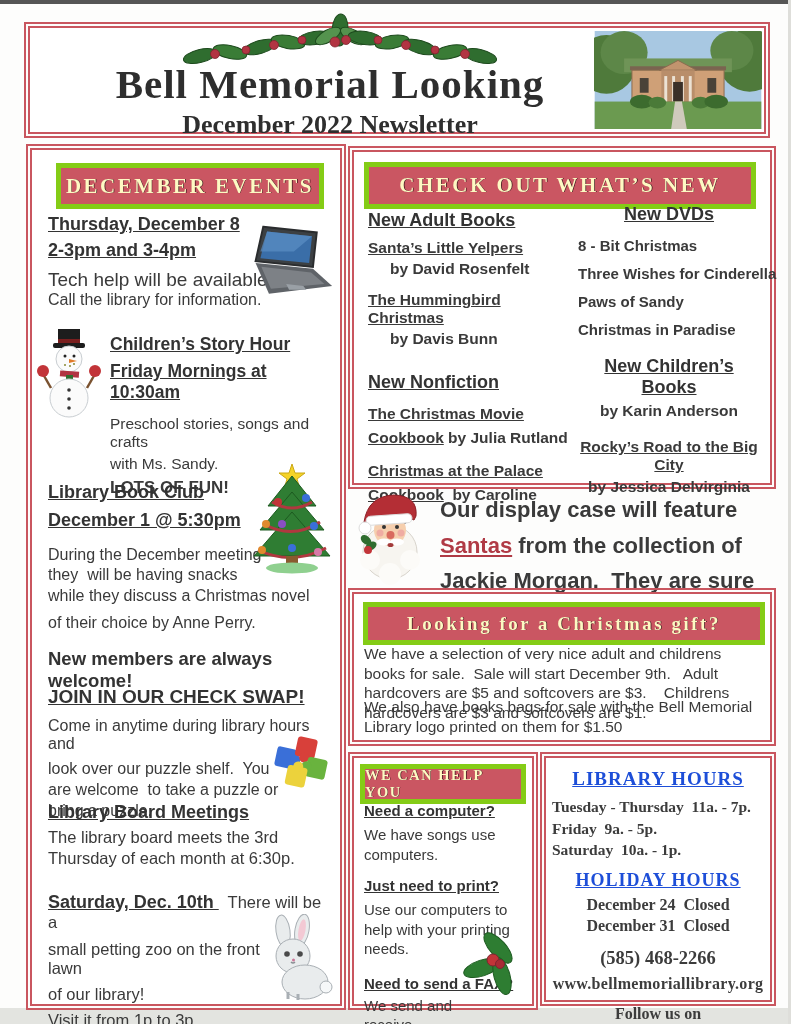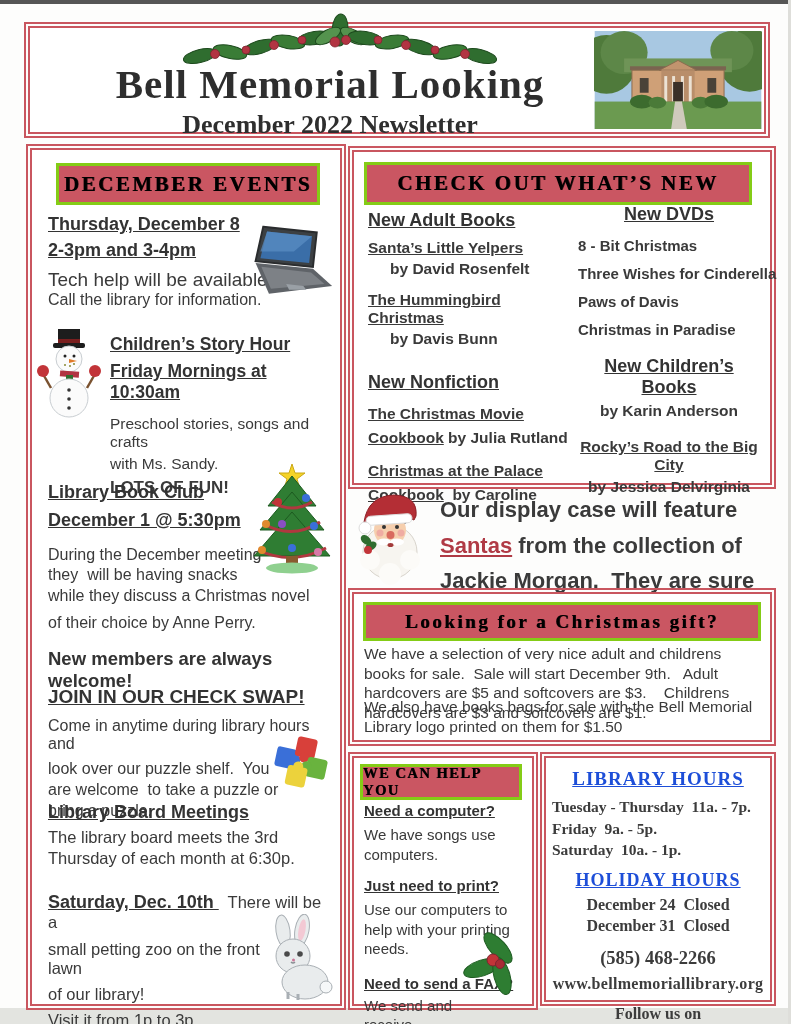--- a/index.html
+++ b/index.html
@@ -4,22 +4,22 @@
 <style>
   html,body{margin:0;padding:0;background:#ffffff;}
   #page{position:relative;width:791px;height:1024px;background:#fdfdfc;overflow:hidden;
         font-family:"Liberation Sans",sans-serif;color:#3a3a3a;}
   .scan-top{position:absolute;left:0;top:0;width:791px;height:4px;background:#565656;}
   .scan-bottom{position:absolute;left:0;top:1008px;width:791px;height:16px;background:#e3e4e0;}
   .scan-right{position:absolute;right:0;top:0;width:3px;height:1024px;background:#dededa;}
 
   .rbox{position:absolute;background:#fff;border:2px solid #c9565f;outline:2px solid #c9565f;outline-offset:2px;}
 
-  .banner{position:absolute;background:#ca5662;border:3px solid #84cc16;display:flex;align-items:center;justify-content:center;
-          font-family:"Liberation Serif",serif;font-weight:bold;letter-spacing:2.5px;color:#000000;
+  .banner{position:absolute;background:#ca5662;border:5px solid #84cc16;display:flex;align-items:center;justify-content:center;
+          font-family:"Liberation Serif",serif;font-weight:bold;letter-spacing:2.5px;color:#fef9c3;
           text-shadow:0.6px 0 #351419;}
 
   .bu{font-weight:bold;text-decoration:underline;color:#333;}
   .u{text-decoration:underline;}
   .pw{white-space:pre-wrap;}
   .sec{position:absolute;left:16px;right:16px;}
   .img-abs{position:absolute;}
 
   
   #header-title{position:absolute;left:0;top:32px;width:600px;text-align:center;
@@ -250,21 +250,21 @@
       </div>
       <div style="margin-top:9px;font-size:15.5px;font-weight:bold;line-height:1.55;">
         <span class="u">Christmas at the Palace Cookbook</span><span class="pw">  by Caroline Robb</span>
       </div>
     </div>
 
     <div style="position:absolute;left:224px;top:52px;width:182px;">
       <div class="col-head" style="text-align:center;">New DVDs</div>
       <div class="dvd" style="margin-top:12px;">8 - Bit Christmas</div>
       <div class="dvd" style="margin-top:11px;">Three Wishes for Cinderella</div>
-      <div class="dvd" style="margin-top:11px;">Paws of Davis</div>
+      <div class="dvd" style="margin-top:11px;">Paws of Sandy</div>
       <div class="dvd" style="margin-top:11px;">Christmas in Paradise</div>
       <div class="col-head" style="margin-top:18px;text-align:center;">New Children’s Books</div>
       <div class="bk-author" style="text-align:center;margin-top:4px;">by Karin Anderson</div>
       <div class="bk-title" style="text-align:center;margin-top:18px;">Rocky’s Road to the Big City</div>
       <div class="bk-author" style="text-align:center;margin-top:4px;">by Jessica Delvirginia</div>
     </div>
   </div>
 
   <div style="position:absolute;left:354px;top:488px;width:414px;height:100px;">
     <svg class="img-abs" style="left:0;top:0;" width="72" height="100" viewBox="0 0 72 100">

